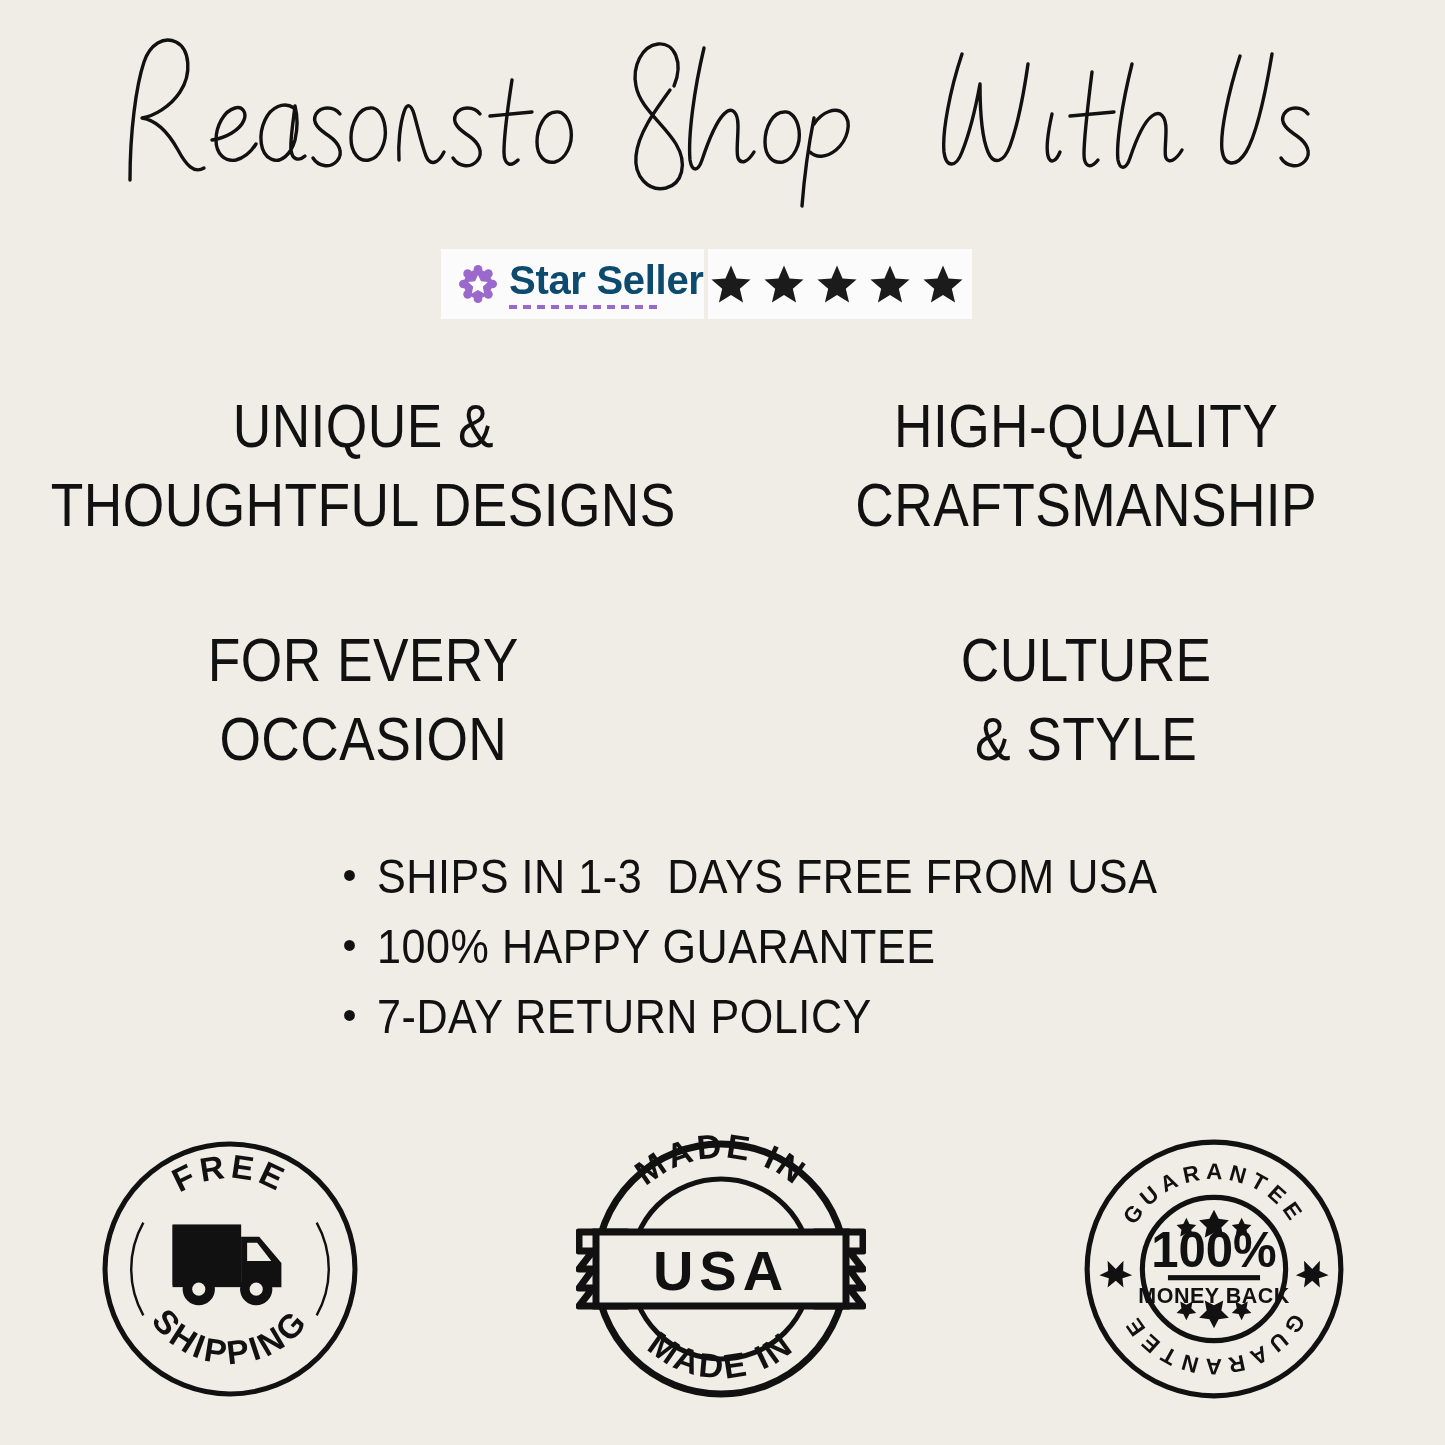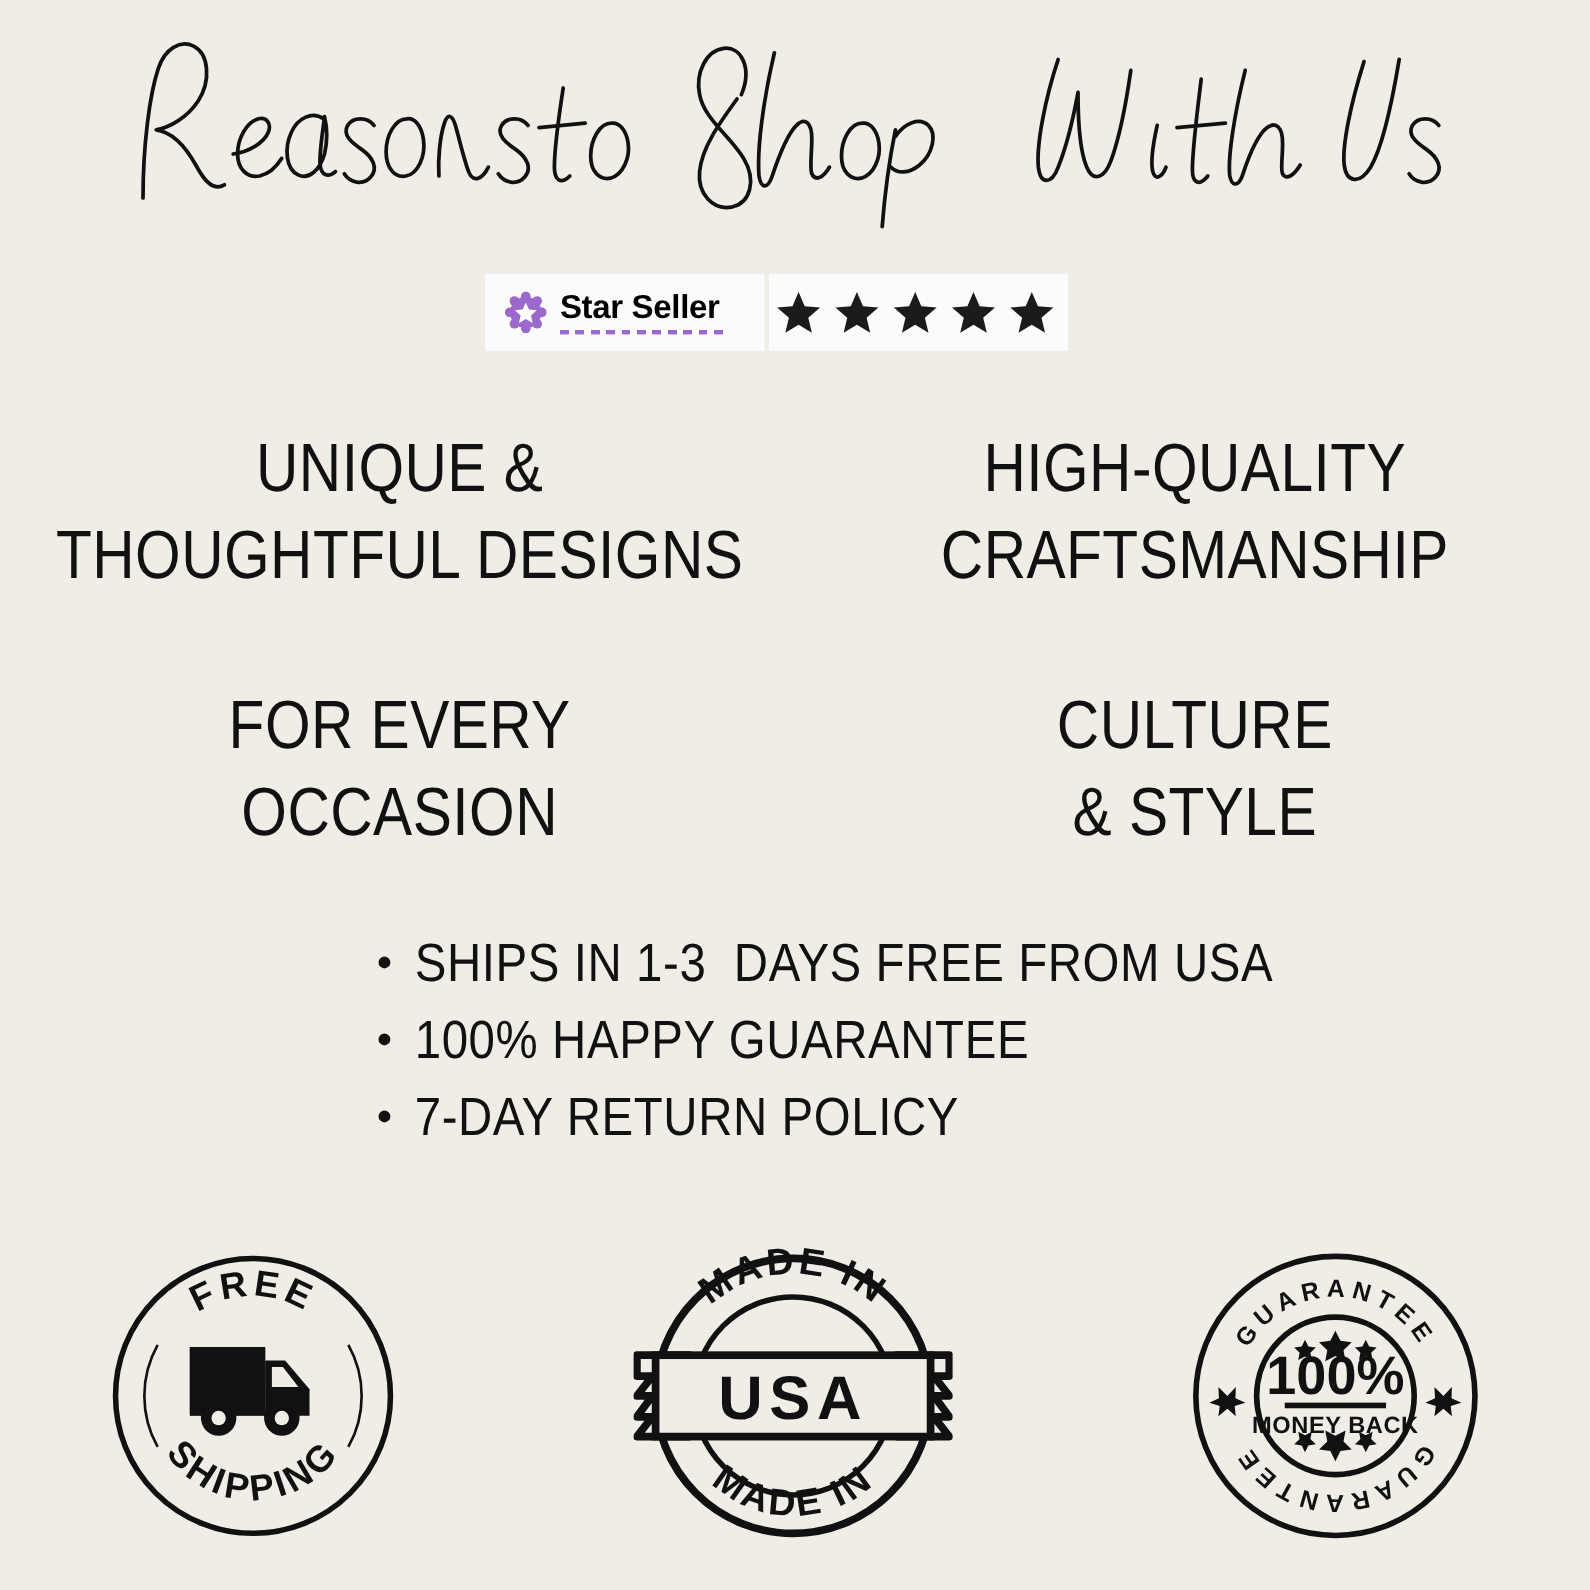--- a/index.html
+++ b/index.html
@@ -58,22 +58,22 @@
   #ss-seal { flex: 0 0 auto; display: block; }
   #ss-label-col {
     display: flex;
     flex-direction: column;
     align-items: flex-start;
     line-height: 1;
   }
   #ss-label {
     font-family: "Liberation Sans", sans-serif;
     font-weight: bold;
-    font-size: 30px;
-    color: #000000;
+    font-size: 40px;
+    color: #0c4a6e;
     letter-spacing: -0.3px;
     white-space: nowrap;
   }
   #ss-dashes {
     margin-top: 5px;
     width: 152px;
     height: 4px;
     background-image: repeating-linear-gradient(
       to right, #9b68cb 0px, #9b68cb 8px, transparent 8px, transparent 14px);
   }

